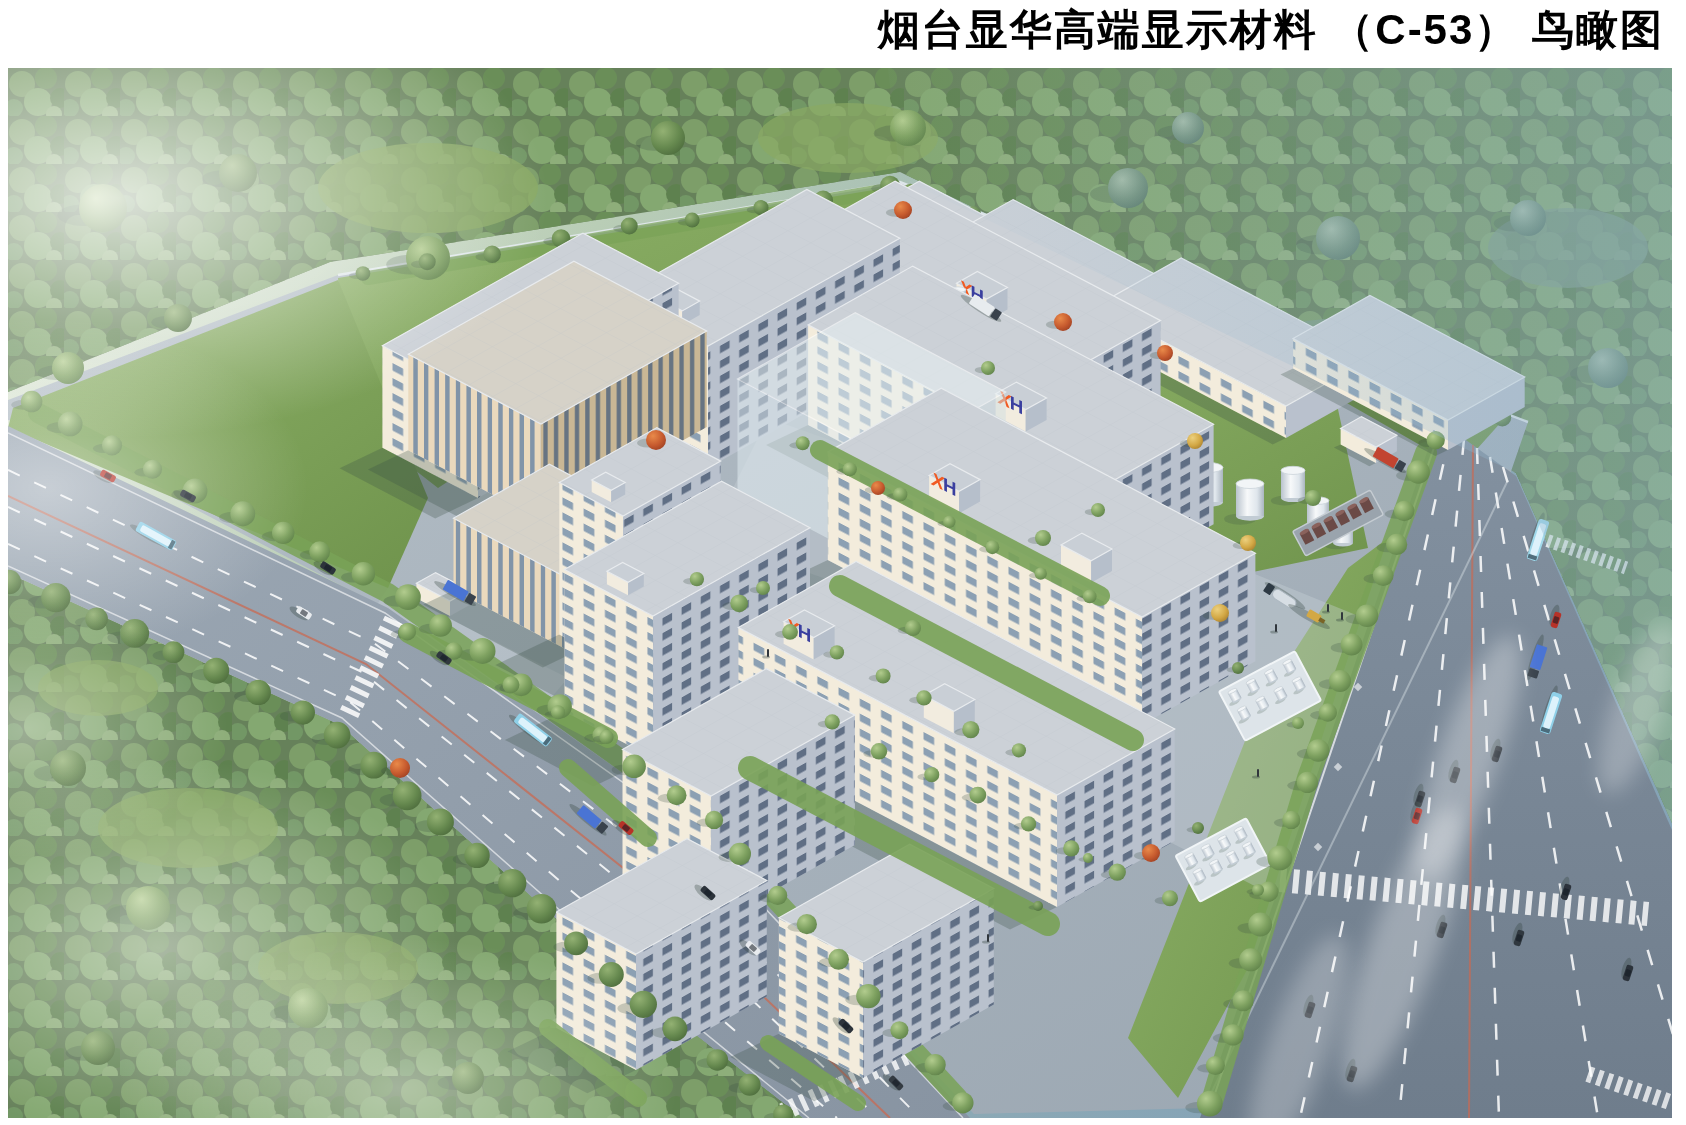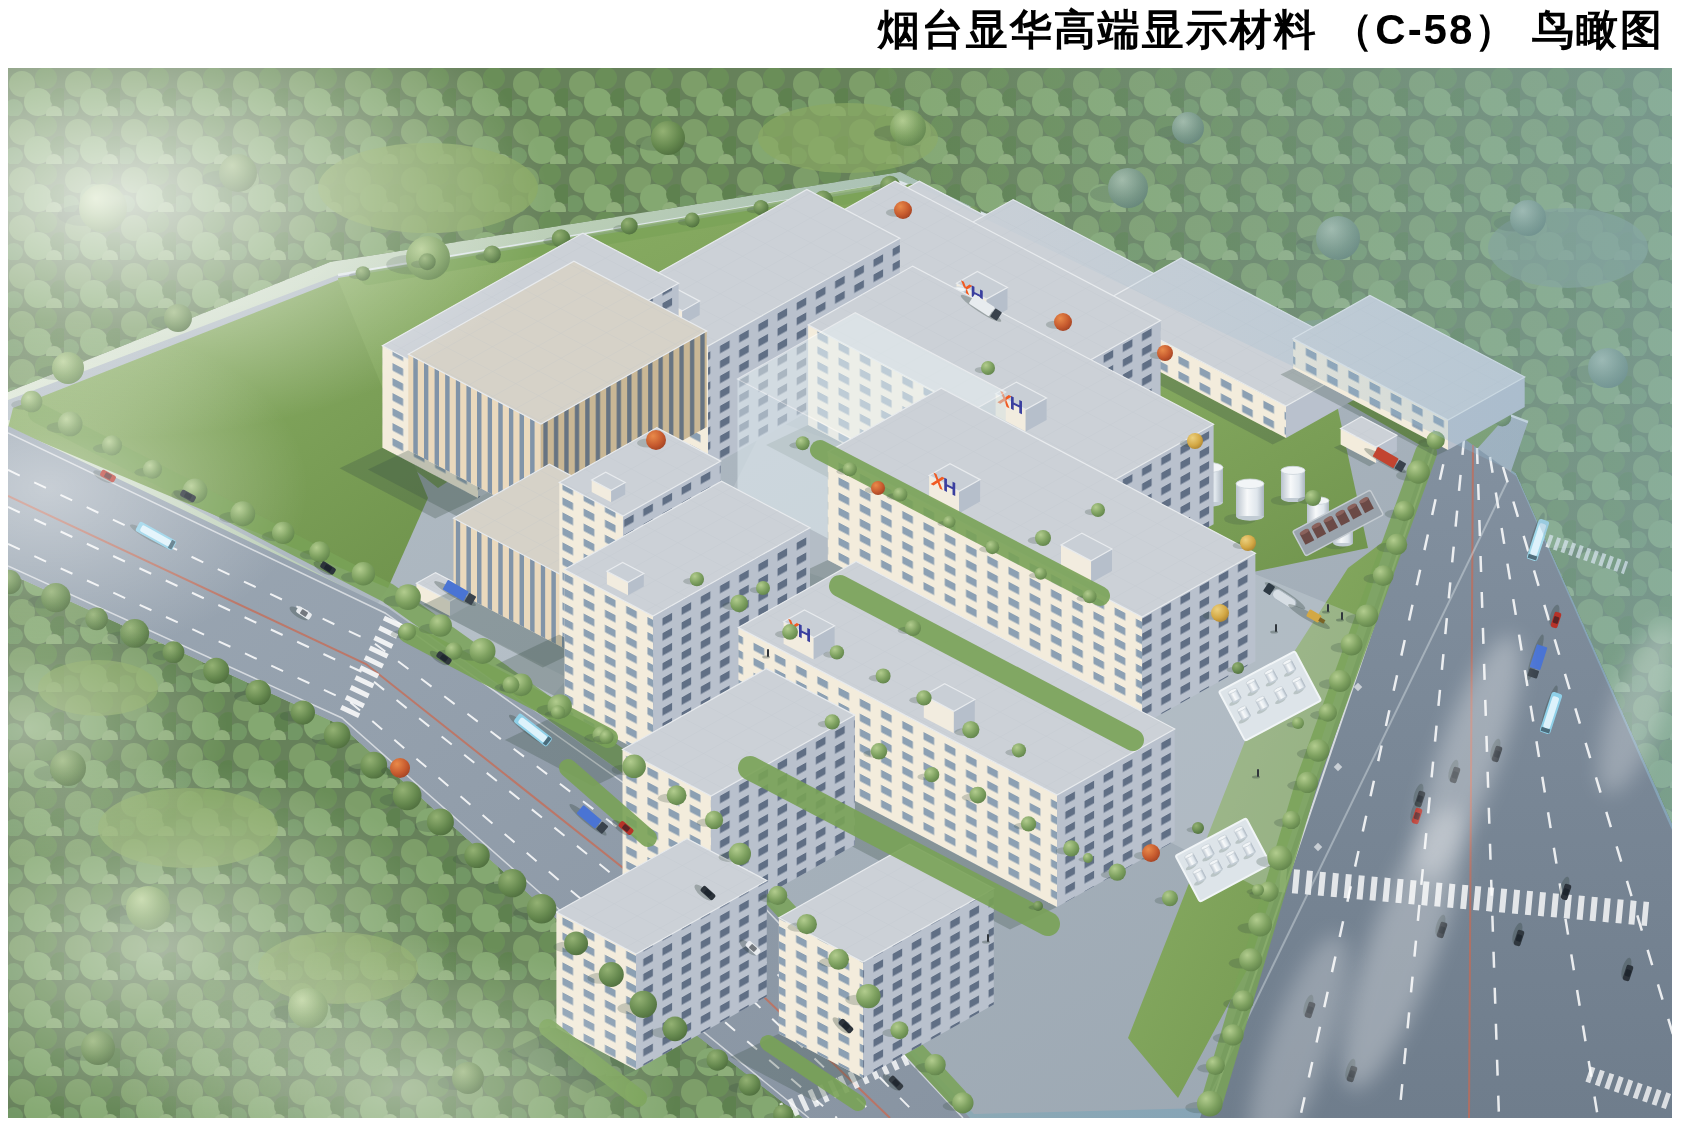--- a/index.html
+++ b/index.html
@@ -10,21 +10,21 @@
           color:#000;letter-spacing:2px;white-space:nowrap;
           font-family:"Liberation Sans","DejaVu Sans",sans-serif;}
   .render{position:absolute;left:8px;top:68px;width:1664px;height:1050px;background:#9fb3ad;}
   .render svg{display:block;width:100%;height:100%;}
 </style>
 </head>
 <body>
 
 <div class="page">
   <header class="hdr">
-    <h1>烟台显华高端显示材料 （C-58） 鸟瞰图</h1>
+    <h1>烟台显华高端显示材料 （C-53） 鸟瞰图</h1>
   </header>
 
   <div class="render">
   <svg id="scene" viewBox="0 0 1664 1050" preserveAspectRatio="none">
     <defs>
       <linearGradient id="gBg" x1="0" y1="0" x2="1" y2="0.45">
         <stop offset="0" stop-color="#e9efe0"></stop>
             <stop offset="0.35" stop-color="#b9cdb6"></stop>
         <stop offset="0.7" stop-color="#93afb4"></stop>
             <stop offset="1" stop-color="#85a3b6"></stop>

